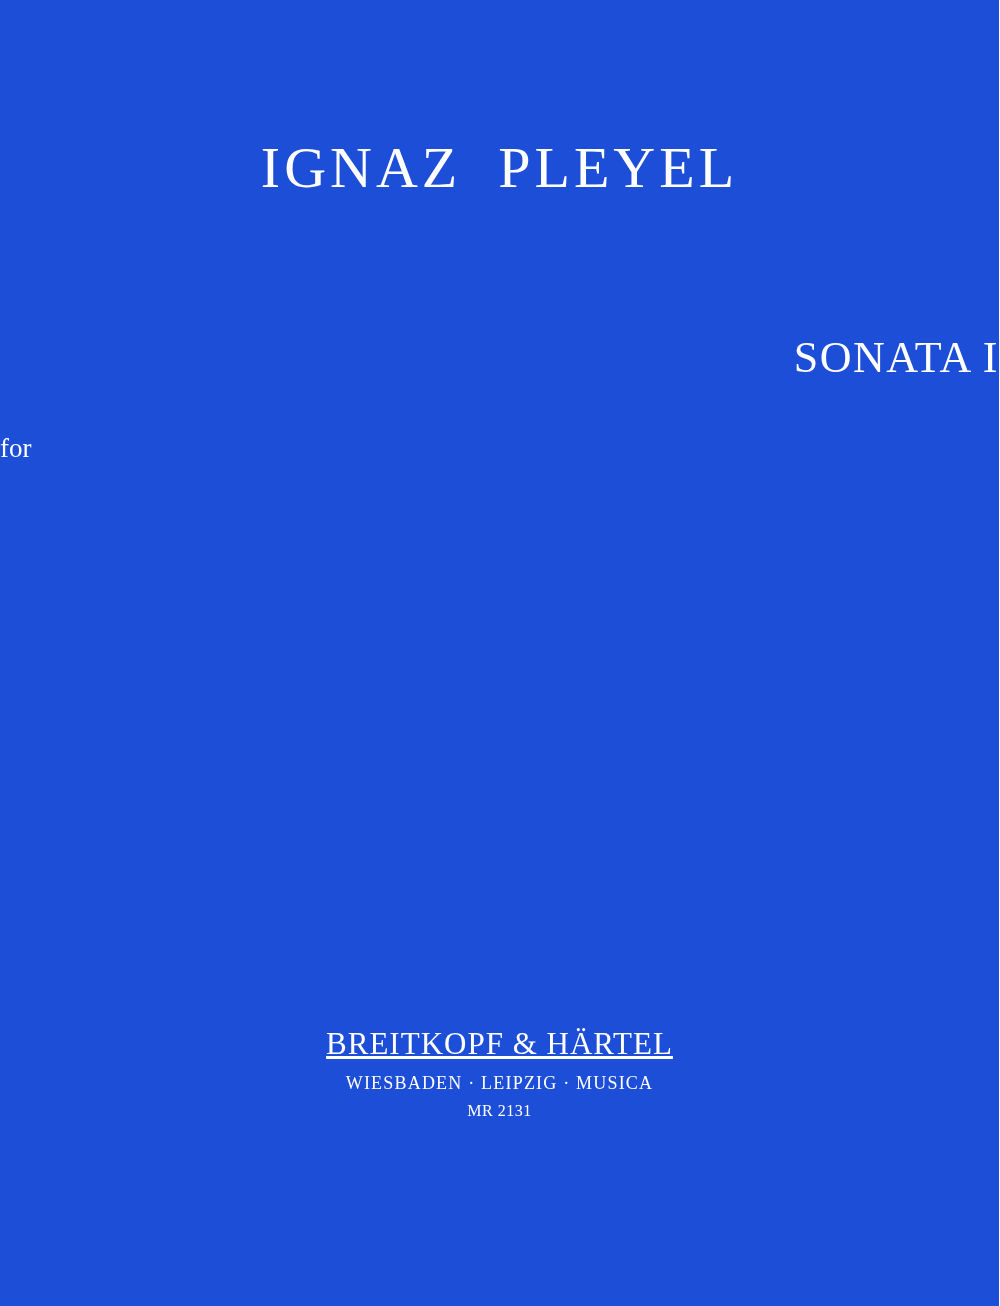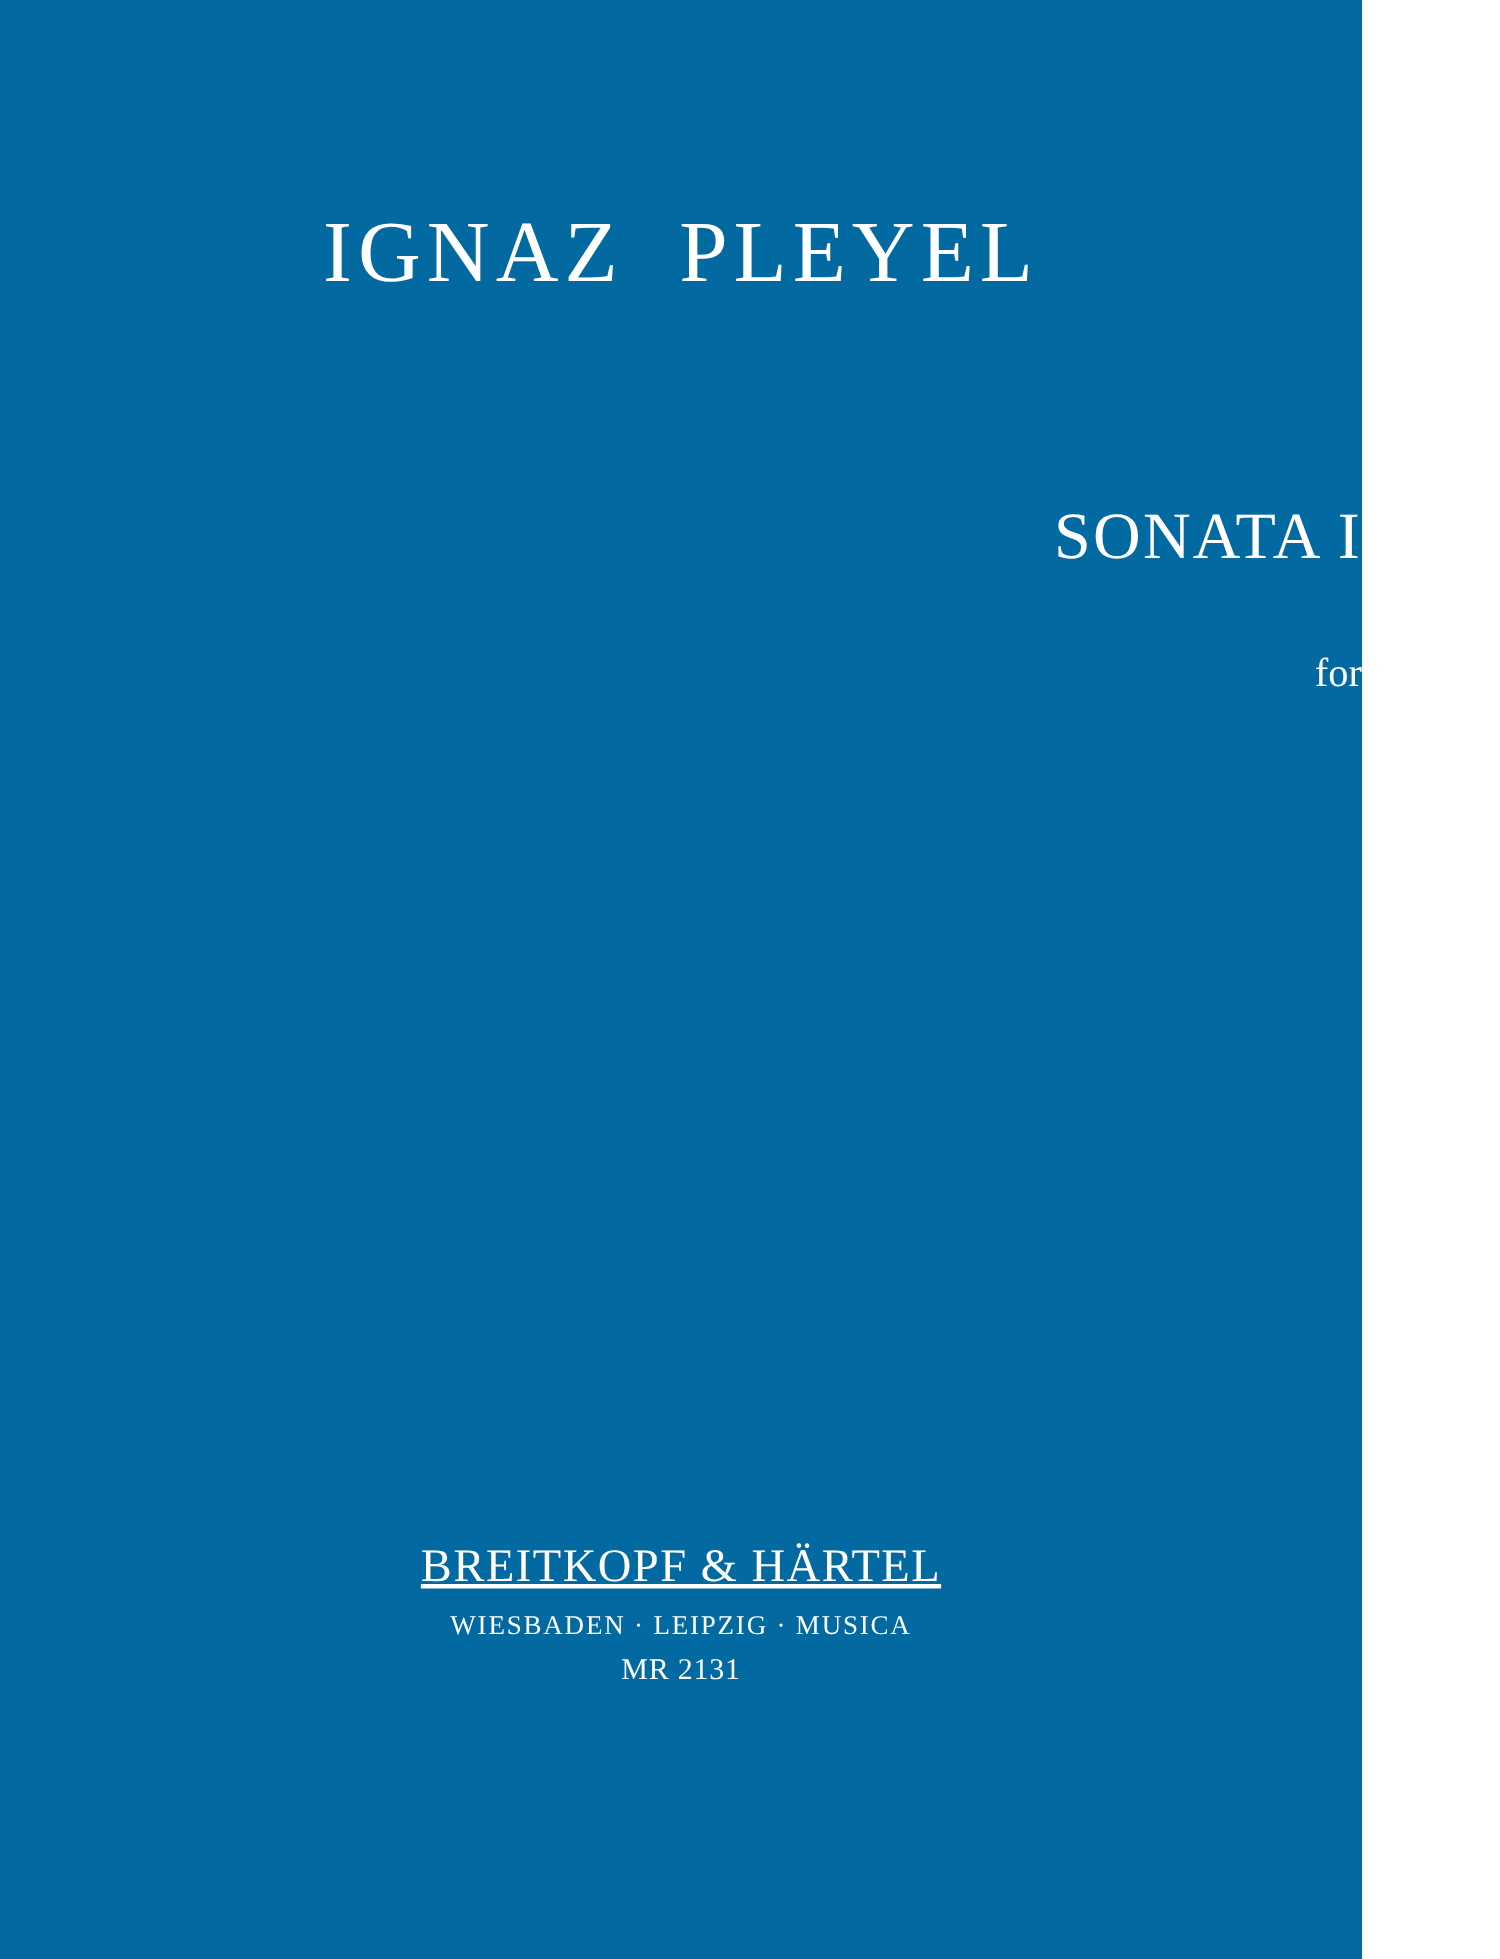--- a/index.html
+++ b/index.html
@@ -10,23 +10,23 @@
     width: 1000px;
     height: 1306px;
     background: #ffffff;
     font-family: "Liberation Serif", serif;
     overflow: hidden;
   }
   .cover {
     position: absolute;
     left: 0;
     top: 0;
-    width: 908px;
+    width: 999px;
     height: 1306px;
-    background: #0369a1;
+    background: #1d4ed8;
     color: #ffffff;
     box-sizing: border-box;
     padding-left: 40px;
   }
   .composer {
     position: absolute;
     left: 0;
     right: 0;
     top: 136px;
     text-align: center;
@@ -44,21 +44,21 @@
     text-align: right;
     font-size: 44px;
     letter-spacing: 1.5px;
     line-height: 1.1;
   }
   .for-word {
     position: absolute;
     left: 0;
     right: 0;
     top: 432px;
-    text-align: right;
+    text-align: left;
     font-size: 27px;
     line-height: 1.2;
   }
   .instrumentation {
     position: absolute;
     left: 0;
     right: 0;
     top: 484px;
     text-align: center;
     font-size: 36px;
@@ -83,21 +83,21 @@
     margin-top: 11px;
     line-height: 1.2;
   }
   .series-name {
     font-size: 25px;
     letter-spacing: 1.5px;
     margin-top: 14px;
     line-height: 1.2;
   }
   .catalog-number {
-    font-size: 20px;
+    font-size: 16px;
     letter-spacing: 0.5px;
     margin-top: 6px;
     line-height: 1.2;
   }
 </style>
 </head>
 <body>
 
 <div class="cover">
 

